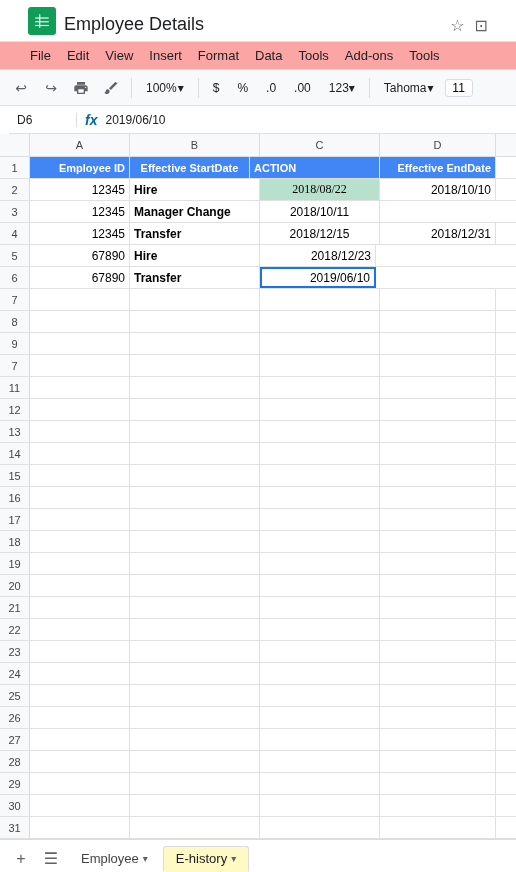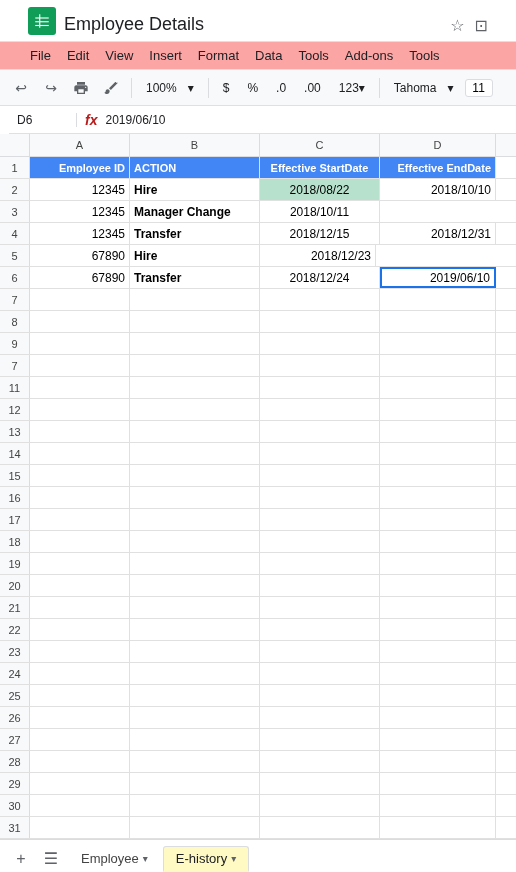--- a/index.html
+++ b/index.html
@@ -92,21 +92,21 @@
     }
     .toolbar-dropdown {
       display: flex;
       align-items: flex-start;
       padding: 2px 6px;
       border: 1px solid transparent;
       border-radius: 3px;
       cursor: pointer;
       font-size: 12px;
       color: #202124;
-      gap: 11px;
+      gap: 1px;
     }
     .font-size-input {
       width: 28px;
       font-size: 12px;
       border: 1px solid #dadce0;
       border-radius: 3px;
       text-align: center;
       padding: 1px;
     }
 
@@ -122,21 +122,21 @@
       margin-left: 9px;
     }
     .cell-ref {
       font-size: 12px;
       color: #202124;
       min-width: 60px;
       border-right: 1px solid #dadce0;
       padding-right: 8px;
     }
     .formula-icon {
-      color: #b91c1c;
+      color: #0369a1;
       font-size: 14px;
       font-style: italic;
       font-weight: bold;
     }
     .formula-content {
       font-size: 12px;
       color: #202124;
       flex: 1;
     }
 
@@ -215,21 +215,21 @@
 
     
     .header-row .cell {
       background: #4285f4;
       color: #fff;
       font-weight: bold;
       font-size: 11px;
     }
 
     
-    .bg-green { background: #b7e1cd !important; }
+    .bg-green { background: #b7e1cd !important; font-family: Liberation Serif, serif; }
     .bg-light-green { background: #d9ead3 !important; }
 
     
     .bottom-bar {
       display: flex;
       align-items: center;
       height: 38px;
       background: #fff;
       border-top: 1px solid #dadce0;
       padding: 0 8px;
@@ -357,22 +357,22 @@
     <div class="col-header col-b">B</div>
     <div class="col-header col-c">C</div>
     <div class="col-header col-d">D</div>
   </div>
 
   <div class="table-body">
 
     <div class="table-row header-row">
       <div class="row-num">1</div>
       <div class="cell cell-a">Employee ID</div>
+      <div class="cell cell-c">Effective StartDate</div>
       <div class="cell cell-b">ACTION</div>
-      <div class="cell cell-c">Effective StartDate</div>
       <div class="cell cell-d">Effective EndDate</div>
     </div>
 
     <div id="data-rows">
         <div class="table-row">
           <div class="row-num">2</div>
           <div class="cell cell-a">12345</div>
           <div class="cell cell-b" style="font-weight: bold;">Hire</div>
           <div class="cell cell-c bg-green">2018/08/22</div>
           <div class="cell cell-d">2018/10/10</div>
@@ -393,21 +393,20 @@
         <div class="table-row">
           <div class="row-num">5</div>
           <div class="cell cell-a">67890</div>
           <div class="cell cell-b" style="font-weight: bold;">Hire</div>
           <div class="cell cell-d">2018/12/23</div>
         </div>
         <div class="table-row">
           <div class="row-num">6</div>
           <div class="cell cell-a">67890</div>
           <div class="cell cell-b" style="font-weight: bold;">Transfer</div>
-          <div class="cell cell-c">2018/12/24</div>
           <div class="cell cell-d" style="border: 2px solid rgb(26, 115, 232); outline: none;">2019/06/10</div>
         </div>
       </div>
 
     <div id="empty-rows">
         <div class="table-row">
           <div class="row-num">7</div>
           <div class="cell cell-a"></div>
           <div class="cell cell-b"></div>
           <div class="cell cell-c"></div>

